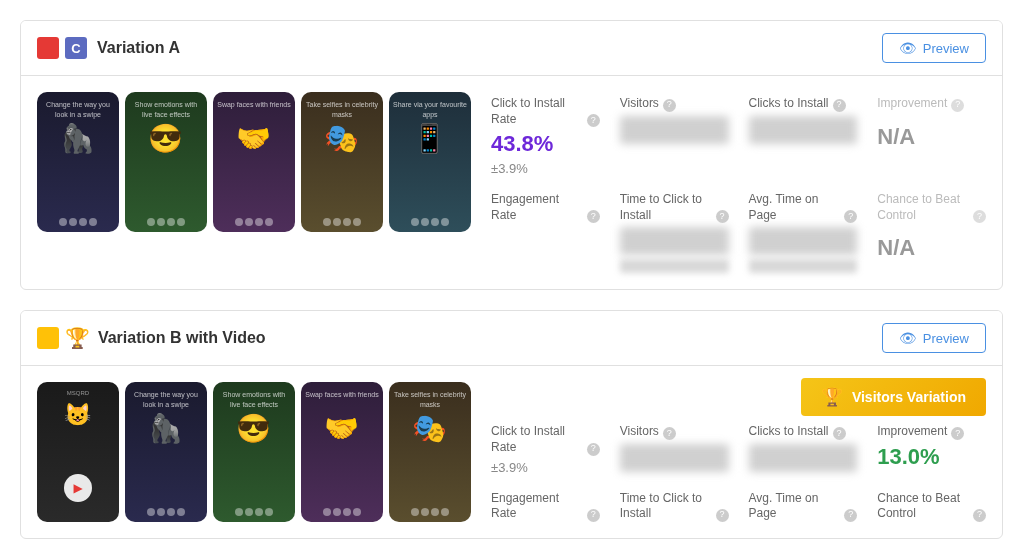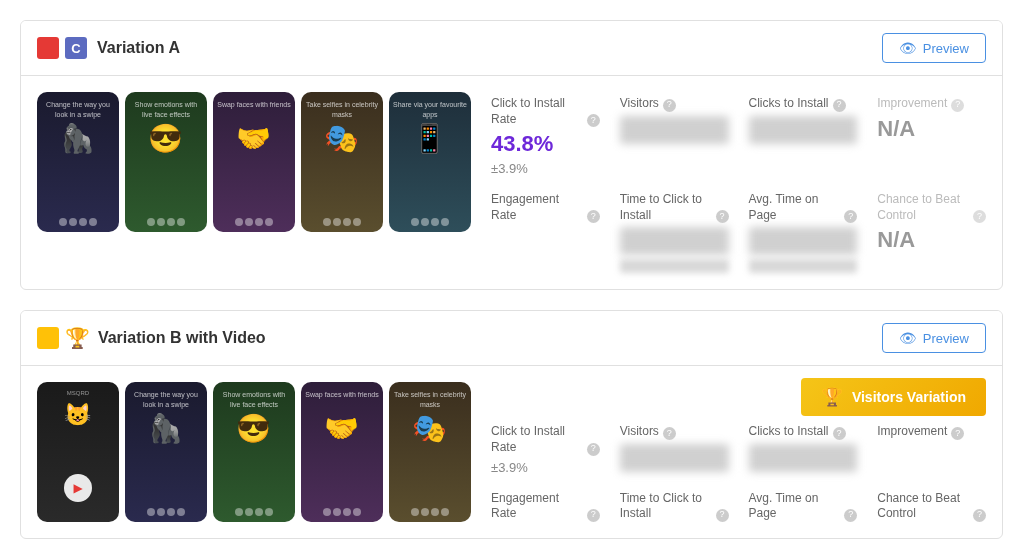--- a/index.html
+++ b/index.html
@@ -118,20 +118,21 @@
     .metric-value {
       font-size: 22px;
       font-weight: 600;
       color: #6d28d9;
     }
     .metric-value.green {
       color: #2e9e4f;
     }
     .metric-value.gray {
       color: #999;
+      margin-top: 8px;
     }
     .metric-sub {
       font-size: 13px;
       color: #888;
     }
     .blurred-value {
       display: inline-block;
       background: #d0d0d0;
       border-radius: 3px;
       color: transparent;
@@ -456,20 +457,21 @@
               <span>Clicks to Install</span>
               <span class="info-icon">?</span>
             </div>
             <div class="blurred-value">###</div>
           </div>
           <div class="metric-item">
             <div class="metric-label">
               <span>Improvement</span>
               <span class="info-icon">?</span>
             </div>
+            <div class="metric-value green">13.0%</div>
           </div>
           <div class="metric-item">
             <div class="metric-label">
               <span>Engagement Rate</span>
               <span class="info-icon">?</span>
             </div>
           </div>
           <div class="metric-item">
             <div class="metric-label">
               <span>Time to Click to Install</span>

